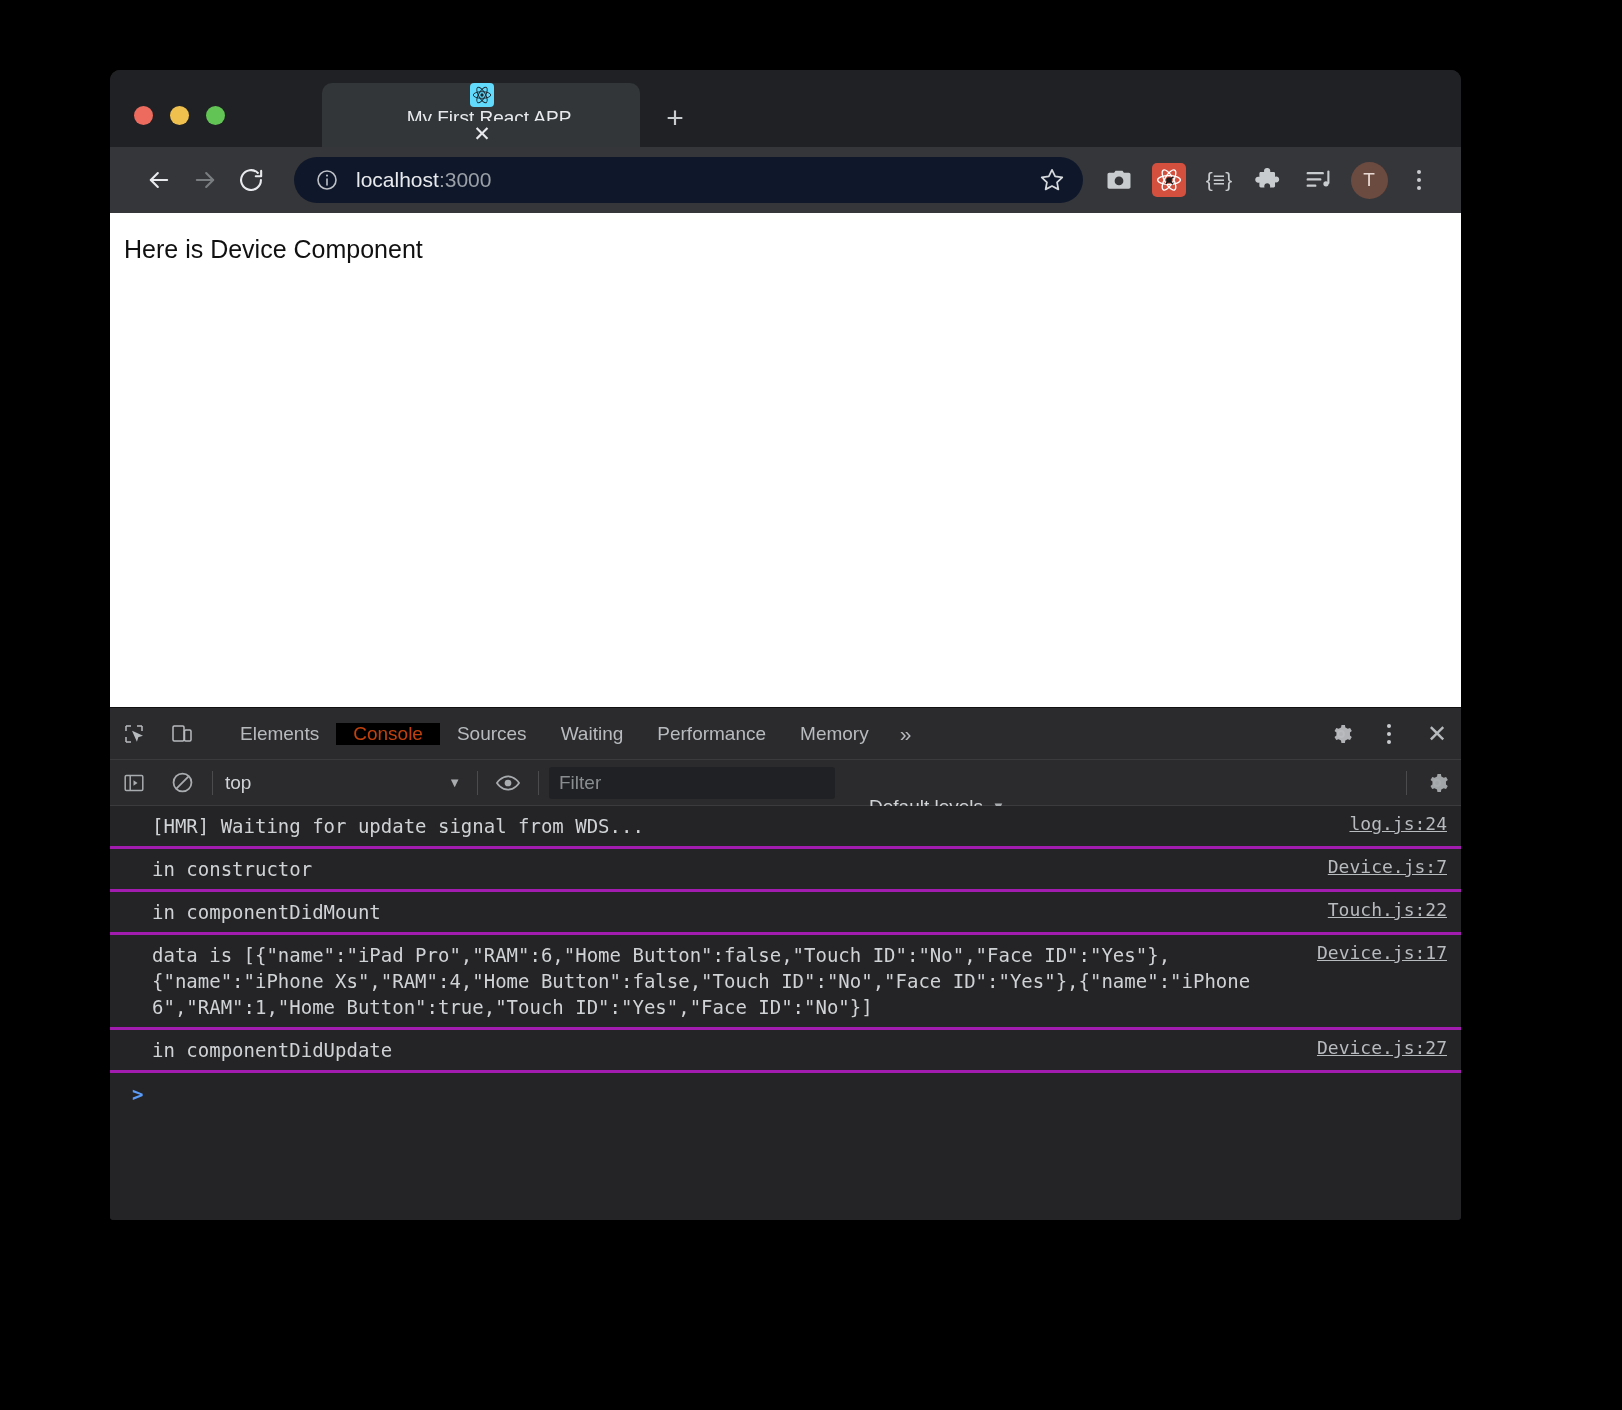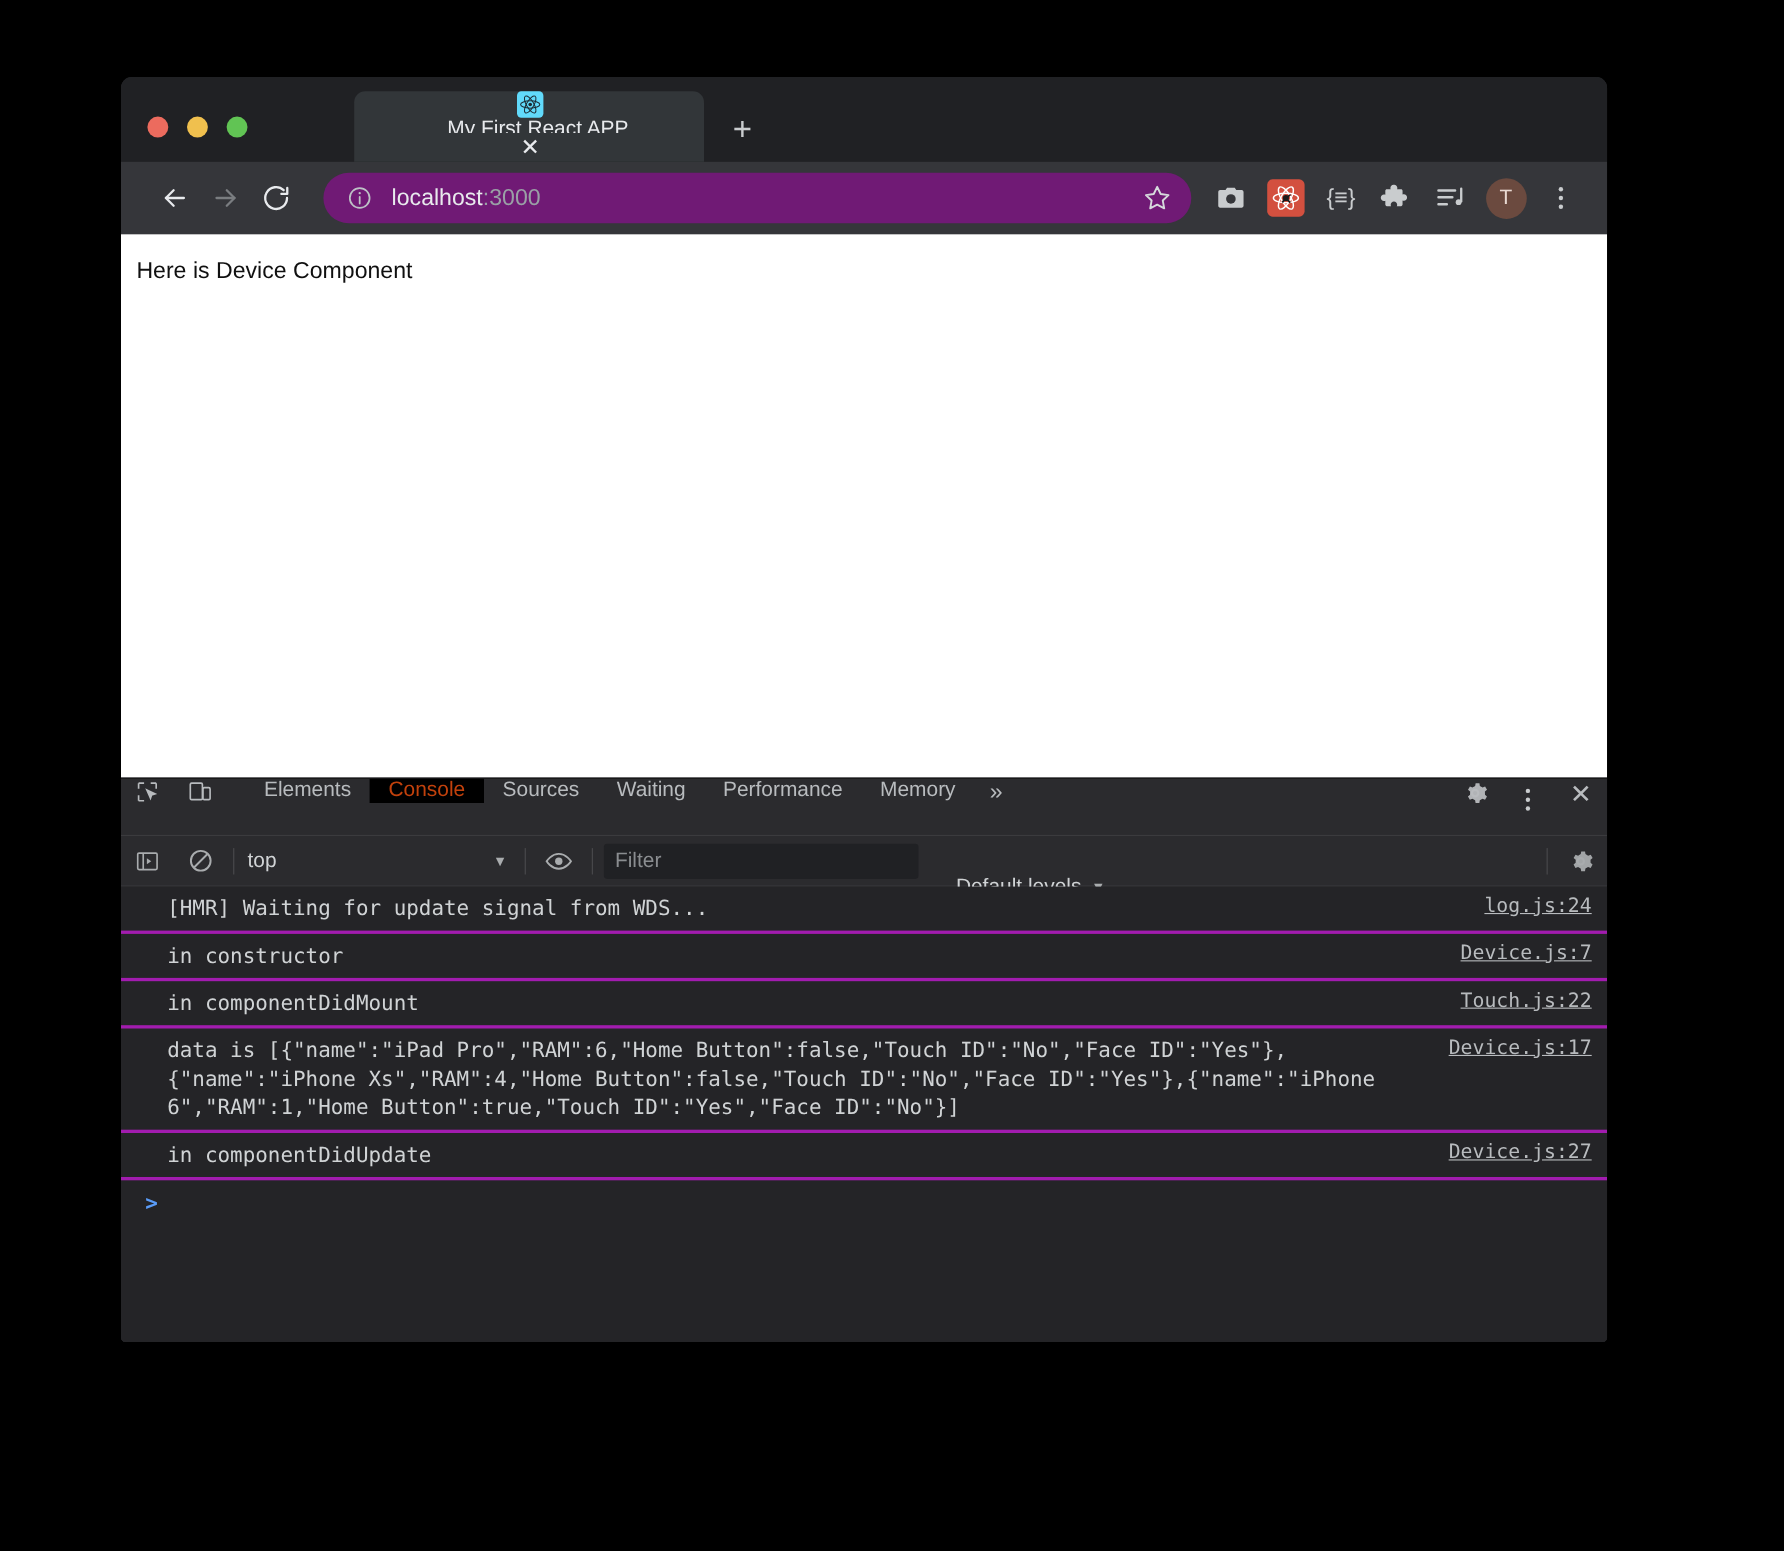--- a/index.html
+++ b/index.html
@@ -96,21 +96,21 @@
     display: flex; align-items: center; justify-content: center;
     color: #e8eaed;
     flex: 0 0 auto;
   }
   .nav-btn.dim { color: #7a7d80; }
   .nav-btn.spaced { margin-right: 6px; }
 
   .omnibox {
     flex: 1 1 auto;
     height: 46px;
-    background: #701a75;
+    background: #0f172a;
     border-radius: 23px;
     display: flex;
     align-items: center;
     padding: 0 14px 0 20px;
     margin: 0 12px 0 14px;
     min-width: 0;
   }
   .omni-info {
     width: 26px; height: 26px;
     flex: 0 0 auto;
@@ -162,38 +162,38 @@
   }
   .kebab i { width: 4px; height: 4px; border-radius: 50%; background: #c9ccce; display: block; }
 
   
   .viewport {
     height: 494px;
     background: #ffffff;
     padding: 22px 0 0 14px;
   }
   .page-heading {
-    font-size: 21px;
+    font-size: 25px;
     color: #101010;
     font-weight: 400;
   }
 
   
   .devtools {
     height: 513px;
     background: #242427;
     display: flex;
     flex-direction: column;
     border-top: 1px solid #111;
   }
   .dt-tabbar {
     height: 52px;
     background: #2b2b2e;
     display: flex;
-    align-items: flex-start;
+    align-items: center;
     border-bottom: 1px solid #3b3b3e;
     flex: 0 0 auto;
   }
   .dt-icon-btn {
     width: 48px;
     display: flex; align-items: center; justify-content: center;
     color: #b8bbbe;
     flex: 0 0 auto;
   }
   .dt-sep {

